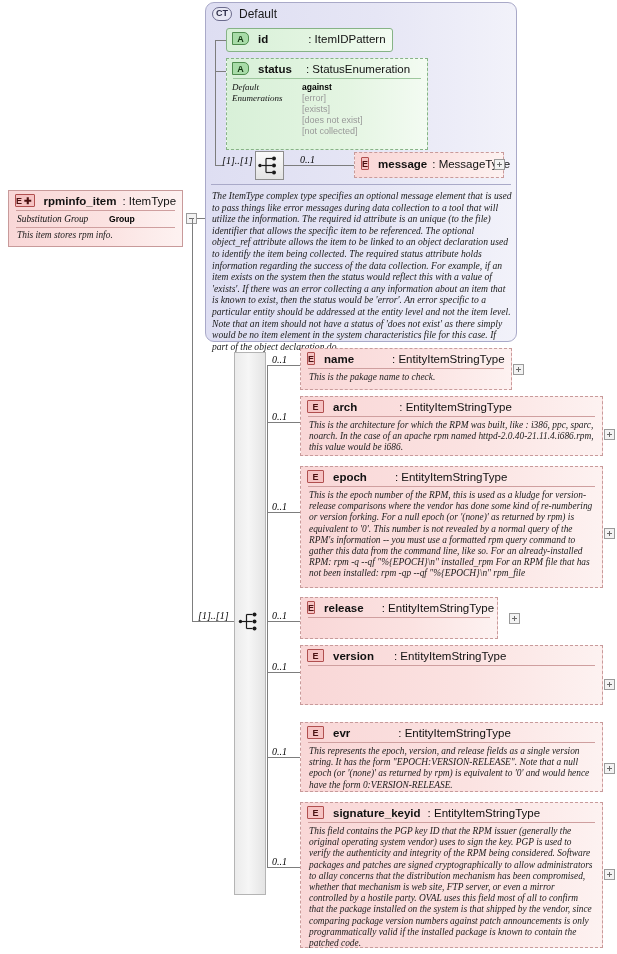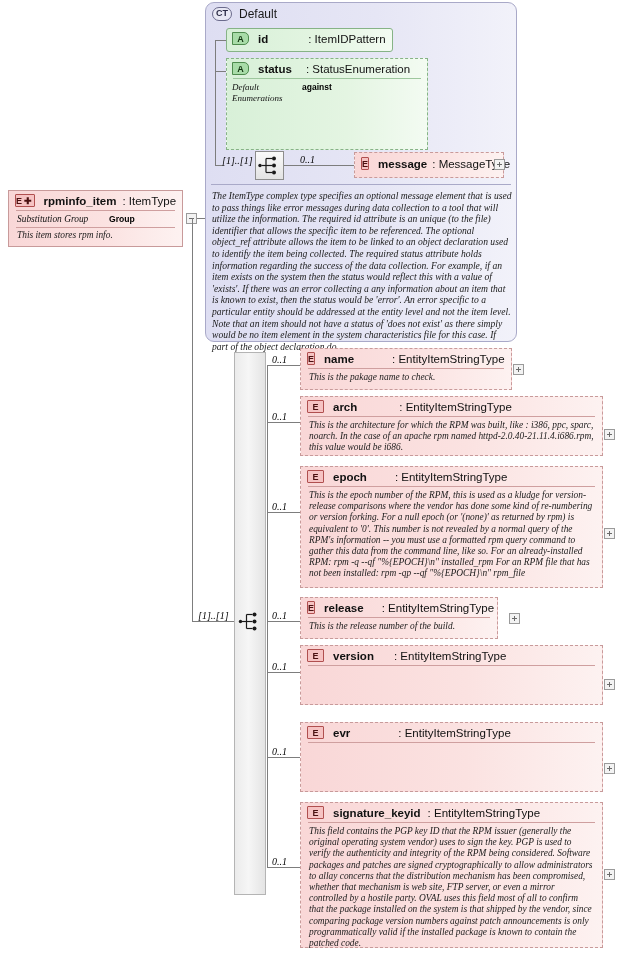--- a/index.html
+++ b/index.html
@@ -267,20 +267,26 @@
     <div class="attr-head">
       <span class="attr-badge">A</span>
       <span class="attr-name">status</span>
       <span class="attr-type" style="margin-left:14px;">: StatusEnumeration</span>
     </div>
     <div class="attr-sep"></div>
     <div class="facets">
       <span class="facet-label">Default</span>
       <span class="facet-default">against</span>
       <span class="facet-label">Enumerations</span>
+      <span>
+        <span class="facet-enum" style="display:block;">[error]</span>
+        <span class="facet-enum" style="display:block;">[exists]</span>
+        <span class="facet-enum" style="display:block;">[does not exist]</span>
+        <span class="facet-enum" style="display:block;">[not collected]</span>
+      </span>
     </div>
   </div>
 
   <span class="card" style="left:222px; top:155px;">[1]..[1]</span>
   <div class="seq" style="left:255px; top:151px;">
     <svg width="27" height="27" viewBox="0 0 27 27" aria-hidden="true">
       <circle cx="4" cy="13.5" r="1.7" fill="#1a1a1a"></circle>
       <line x1="5.5" y1="13.5" x2="10" y2="13.5" stroke="#1a1a1a" stroke-width="1.2"></line>
       <line x1="10" y1="6.5" x2="10" y2="20.5" stroke="#1a1a1a" stroke-width="1.2"></line>
       <line x1="10" y1="6.5" x2="16" y2="6.5" stroke="#1a1a1a" stroke-width="1.2"></line>
@@ -376,41 +382,41 @@
   </div>
   <div class="toggle plus" style="left:604px; top:528px;"></div>
 
   <div class="el-box" style="left:300px; top:597px; width:198px; height:42px;">
     <div class="el-head">
       <span class="el-badge">E</span>
       <span class="el-name">release</span>
       <span class="el-type" style="margin-left:18px;">: EntityItemStringType</span>
     </div>
     <div class="el-sep"></div>
-    <div class="el-doc">This is the release number of the build.</div>
   </div>
   <div class="toggle plus" style="left:509px; top:613px;"></div>
 
   <div class="el-box" style="left:300px; top:645px; width:303px; height:60px;">
     <div class="el-head">
       <span class="el-badge">E</span>
       <span class="el-name">version</span>
       <span class="el-type" style="margin-left:20px;">: EntityItemStringType</span>
     </div>
     <div class="el-sep"></div>
   </div>
   <div class="toggle plus" style="left:604px; top:679px;"></div>
 
   <div class="el-box" style="left:300px; top:722px; width:303px; height:70px;">
     <div class="el-head">
       <span class="el-badge">E</span>
       <span class="el-name">evr</span>
       <span class="el-type" style="margin-left:48px;">: EntityItemStringType</span>
     </div>
     <div class="el-sep"></div>
+    <div class="el-doc">This represents the epoch, version, and release fields as a single version string. It has the form "EPOCH:VERSION-RELEASE". Note that a null epoch (or '(none)' as returned by rpm) is equivalent to '0' and would hence have the form 0:VERSION-RELEASE.</div>
   </div>
   <div class="toggle plus" style="left:604px; top:763px;"></div>
 
   <div class="el-box" style="left:300px; top:802px; width:303px; height:146px;">
     <div class="el-head">
       <span class="el-badge">E</span>
       <span class="el-name">signature_keyid</span>
       <span class="el-type" style="margin-left:7px;">: EntityItemStringType</span>
     </div>
     <div class="el-sep"></div>

